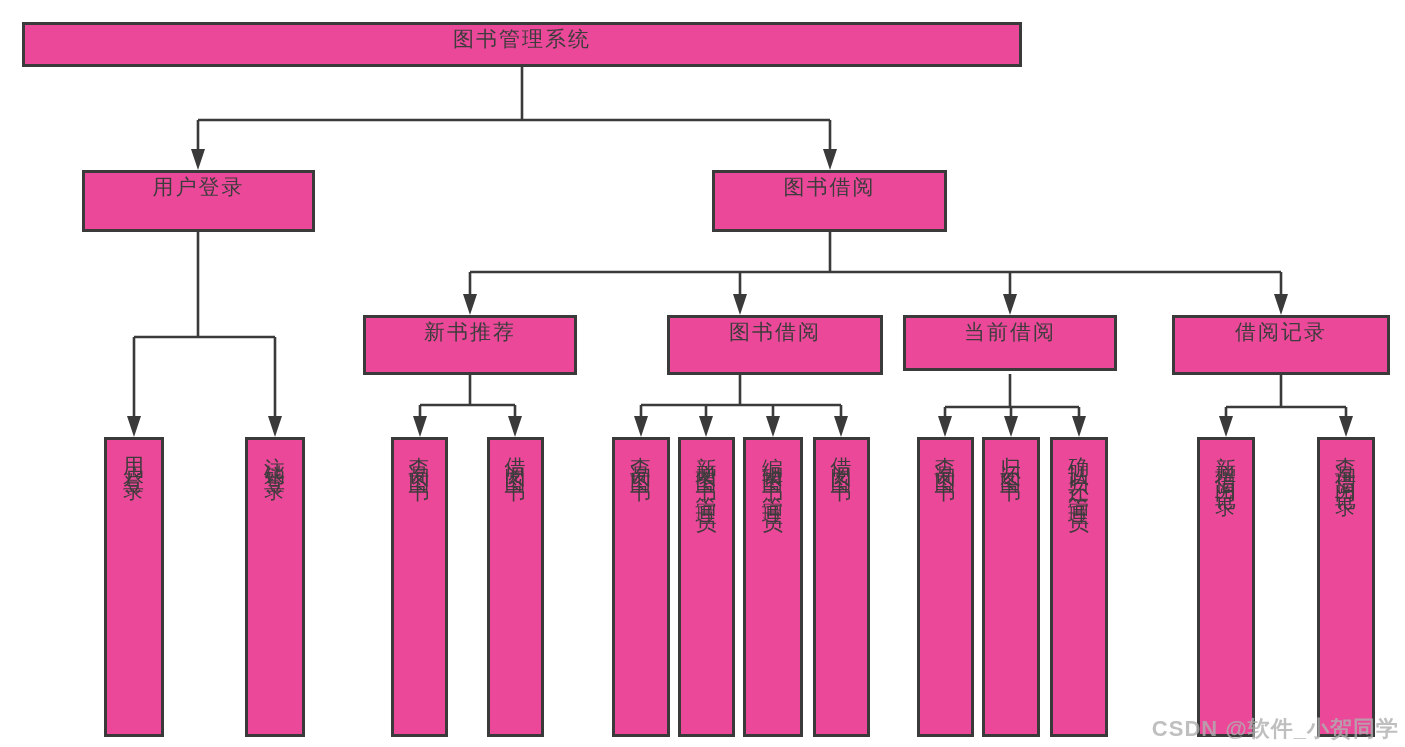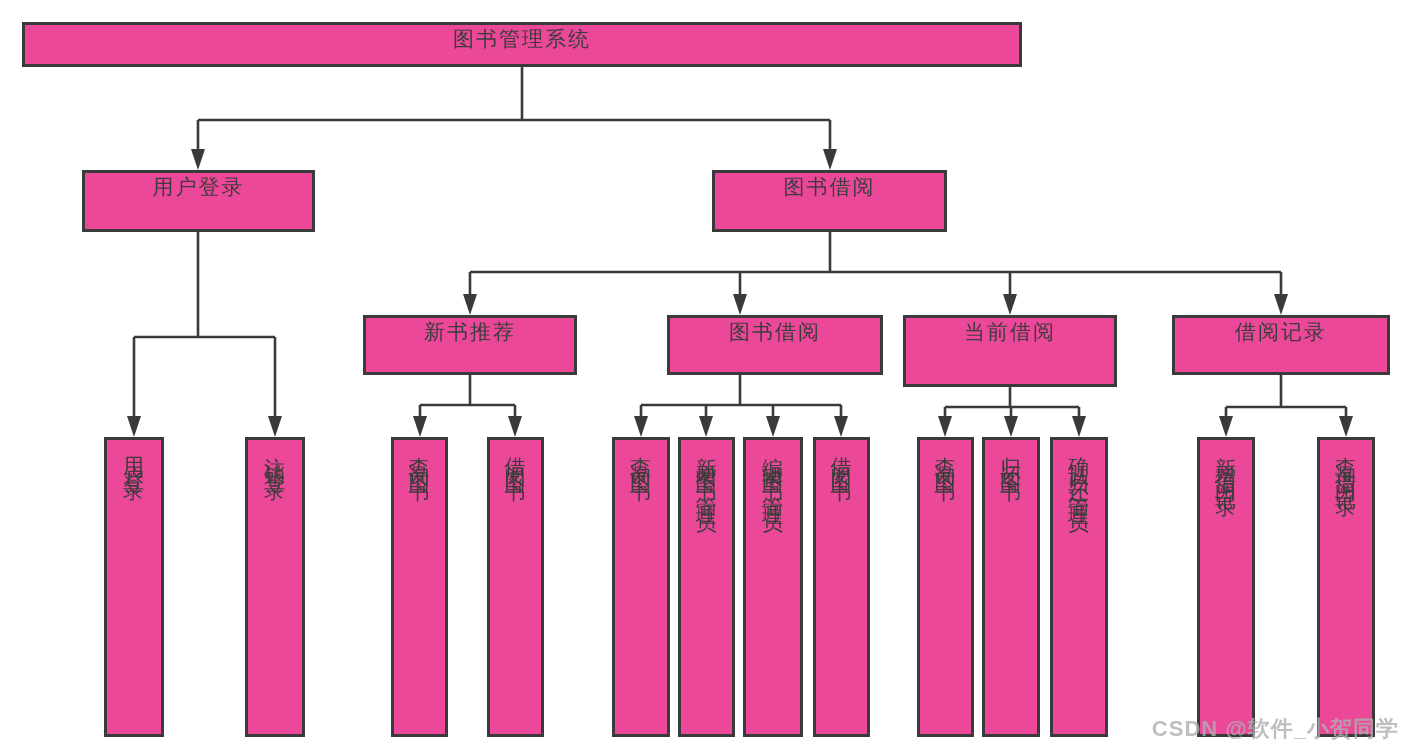--- a/index.html
+++ b/index.html
@@ -47,21 +47,21 @@
     line-height: 1;
   }
   
   .n-root  { left: 22px;  top: 22px;  width: 1000px; height: 45px; }
   
   .n-l2a   { left: 82px;  top: 170px; width: 233px; height: 62px; }
   .n-l2b   { left: 712px; top: 170px; width: 235px; height: 62px; }
   
   .n-l3a   { left: 363px;  top: 315px; width: 214px; height: 60px; font-family: Liberation Serif, serif; }
   .n-l3b   { left: 632px;  top: 315px; width: 216px; height: 60px; margin-left: 35px; }
-  .n-l3c   { left: 903px;  top: 315px; width: 214px; height: 72px; }
+  .n-l3c   { left: 903px;  top: 315px; width: 214px; height: 56px; }
   .n-l3d   { left: 1172px; top: 315px; width: 218px; height: 60px; }
   
   .leaf1  { left: 104px;  width: 60px; }
   .leaf2  { left: 245px;  width: 60px; }
   .leaf3  { left: 391px;  width: 57px; }
   .leaf4  { left: 487px;  width: 57px; }
   .leaf5  { left: 612px;  width: 58px; }
   .leaf6  { left: 678px;  width: 57px; }
   .leaf7  { left: 743px;  width: 60px; }
   .leaf8  { left: 813px;  width: 57px; }

